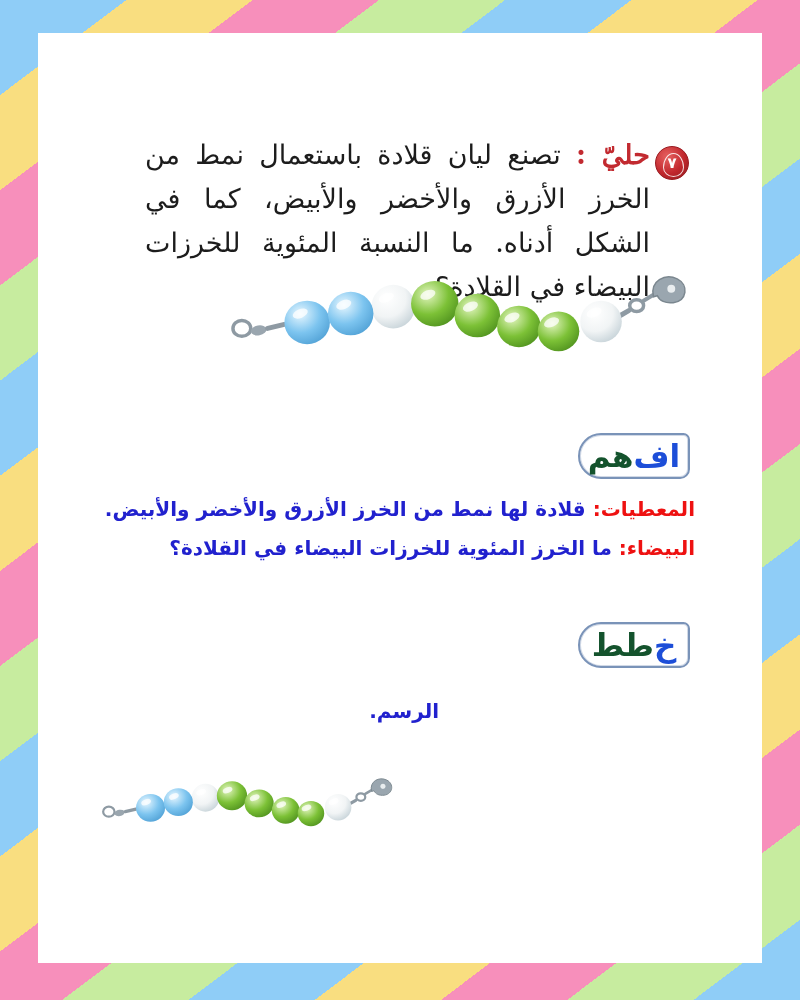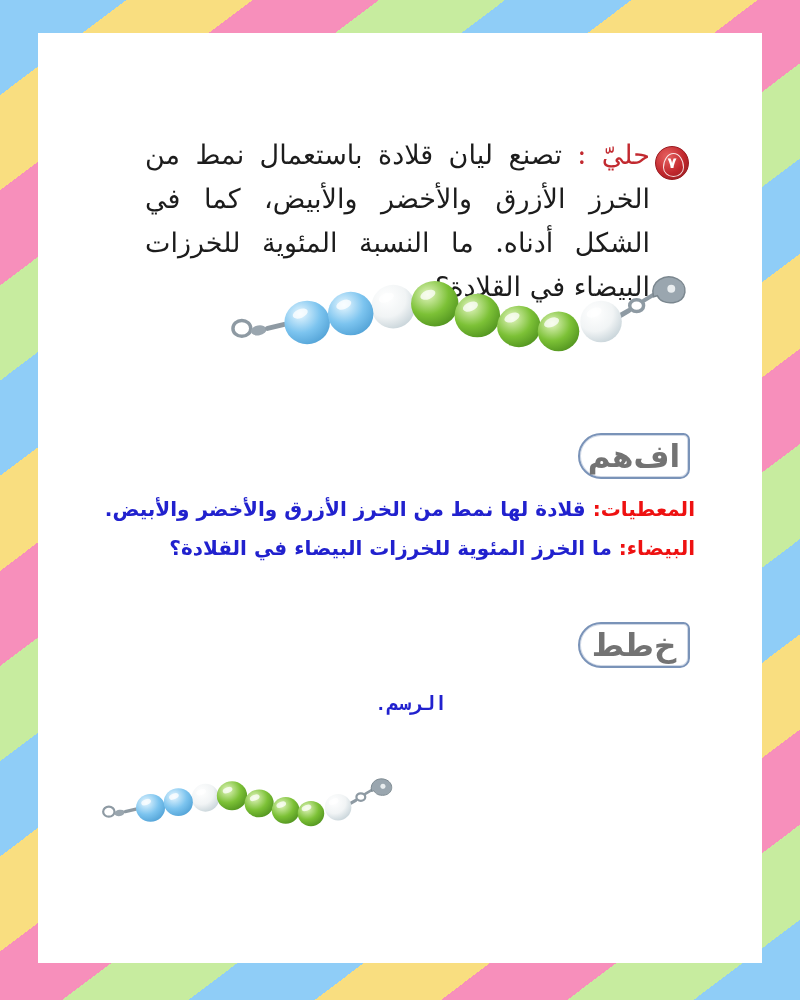--- a/index.html
+++ b/index.html
@@ -26,48 +26,48 @@
   .problem-icon::before{
     content:'';position:absolute;left:7px;top:6px;width:19px;height:22px;
     border:1.5px solid rgba(255,255,255,.85);border-radius:50% 50% 50% 50% / 60% 60% 40% 40%;
   }
   
   .problem-text{
     position:absolute;top:100px;right:112px;width:505px;margin:0;
     font-family:"DejaVu Serif",serif;
     font-size:27px;line-height:44px;color:#1c1c1c;text-align:justify;text-align-last:right;
   }
-  .problem-label{color:#c22a30;font-weight:normal;}
+  .problem-label{color:#c22a30;font-weight:bold;}
   
   .necklace-1{position:absolute;left:190px;top:238px;width:470px;height:94px;}
   .necklace-2{position:absolute;left:62px;top:742px;width:300px;height:60px;}
   .necklace svg{width:100%;height:100%;display:block;}
   
   .section-box{
     position:absolute;left:540px;width:112px;height:46px;box-sizing:border-box;
     border:2px solid #7a93b8;border-radius:28px 8px 12px 28px;
     display:flex;align-items:center;justify-content:center;
     font-size:31px;font-weight:bold;background:#fff;
     box-shadow:inset 0 0 0 1px rgba(122,147,184,.35);
   }
   .box-understand{top:400px;}
   .box-plan{top:589px;}
-  .h-blue{color:#737373;}
-  .h-green{color:#737373;}
+  .h-blue{color:#1d4ed8;}
+  .h-green{color:#14532d;}
   
   .fact{
     position:absolute;right:67px;margin:0;white-space:nowrap;
     font-size:20px;font-weight:bold;color:#2121ce;
   }
   .fact-given{top:464px;text-align:right;}
   .fact-required{top:503px;}
   .fact-label{color:#ee1111;}
   .method-text{
-    position:absolute;right:307px;top:650px;margin:8px;
-    font-size:20px;font-weight:bold;color:#2121ce;white-space:nowrap;font-family:Liberation Mono, monospace;
+    position:absolute;right:307px;top:650px;margin:16px;
+    font-size:20px;font-weight:bold;color:#2121ce;white-space:nowrap;
   }
 </style>
 </head>
 <body>
 
 <div class="page">
 
   <div class="problem-icon">
     <span>٧</span>
   </div>

